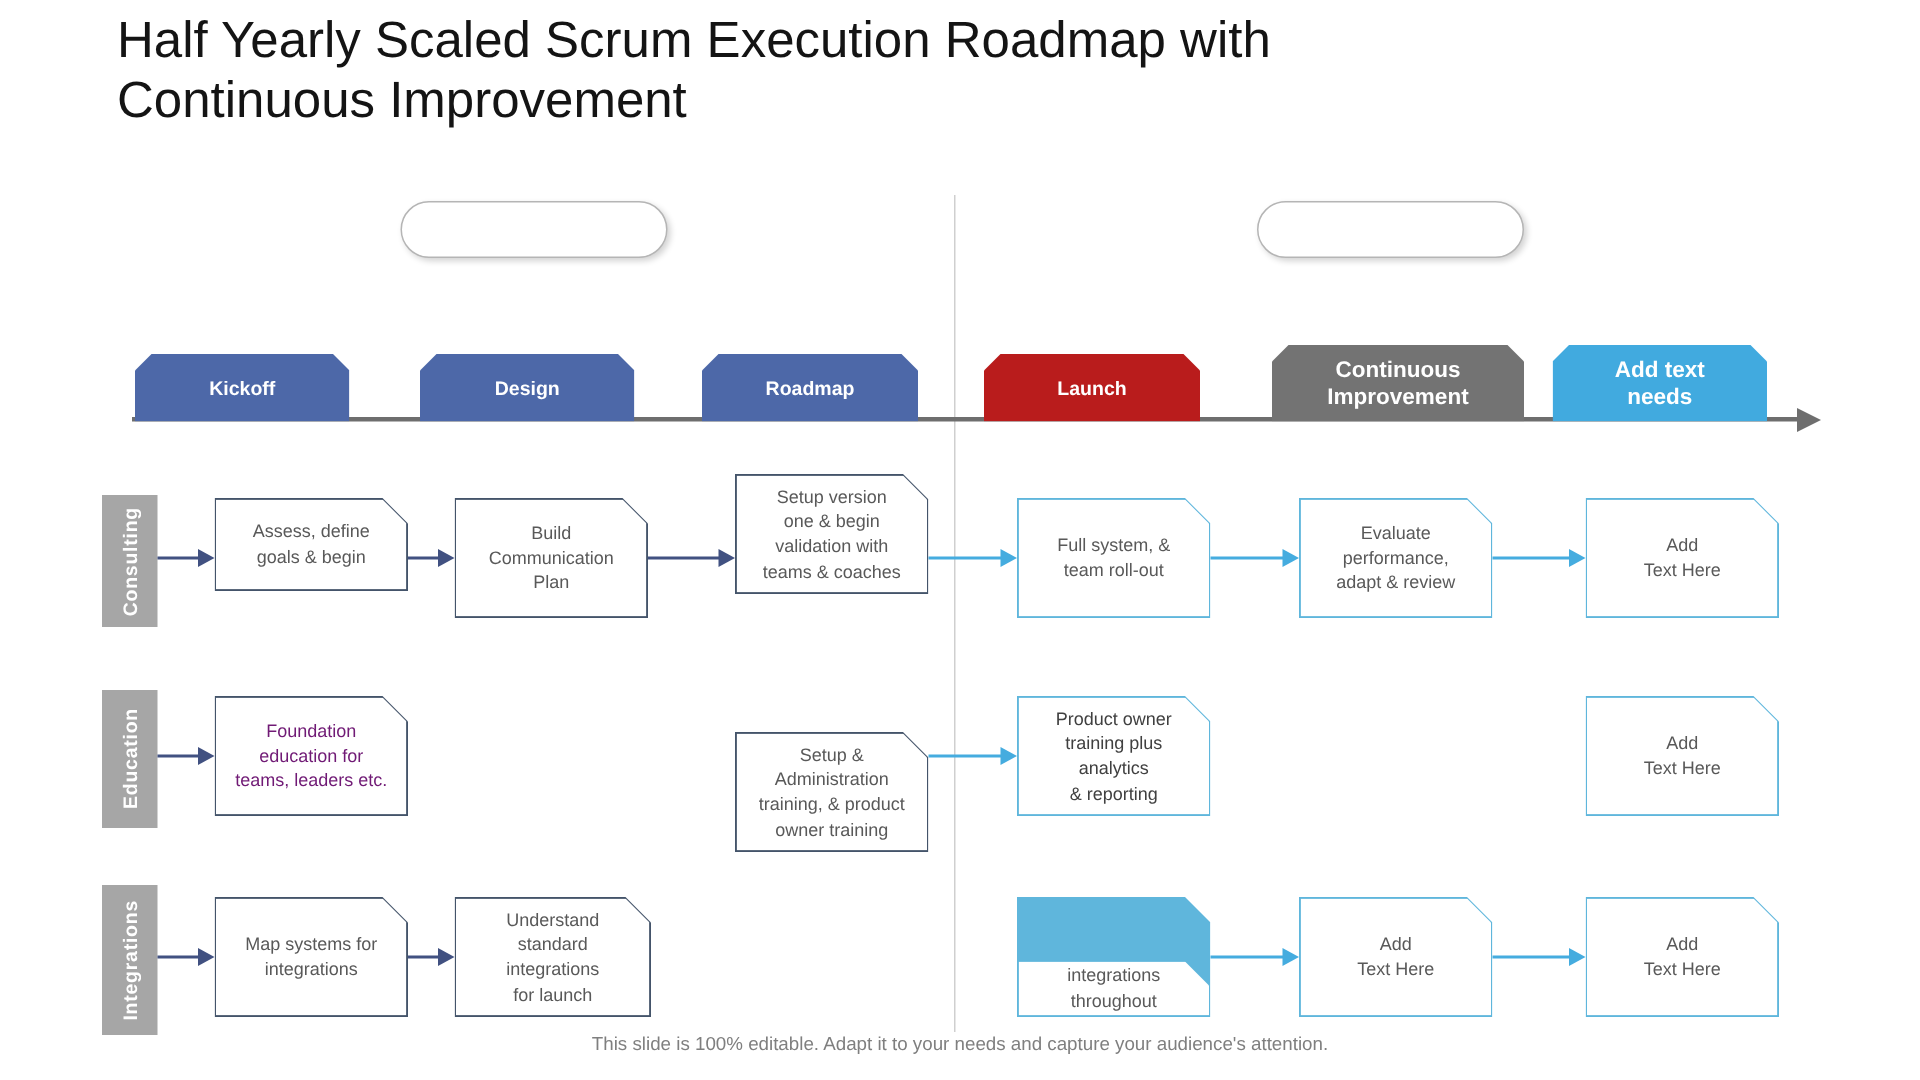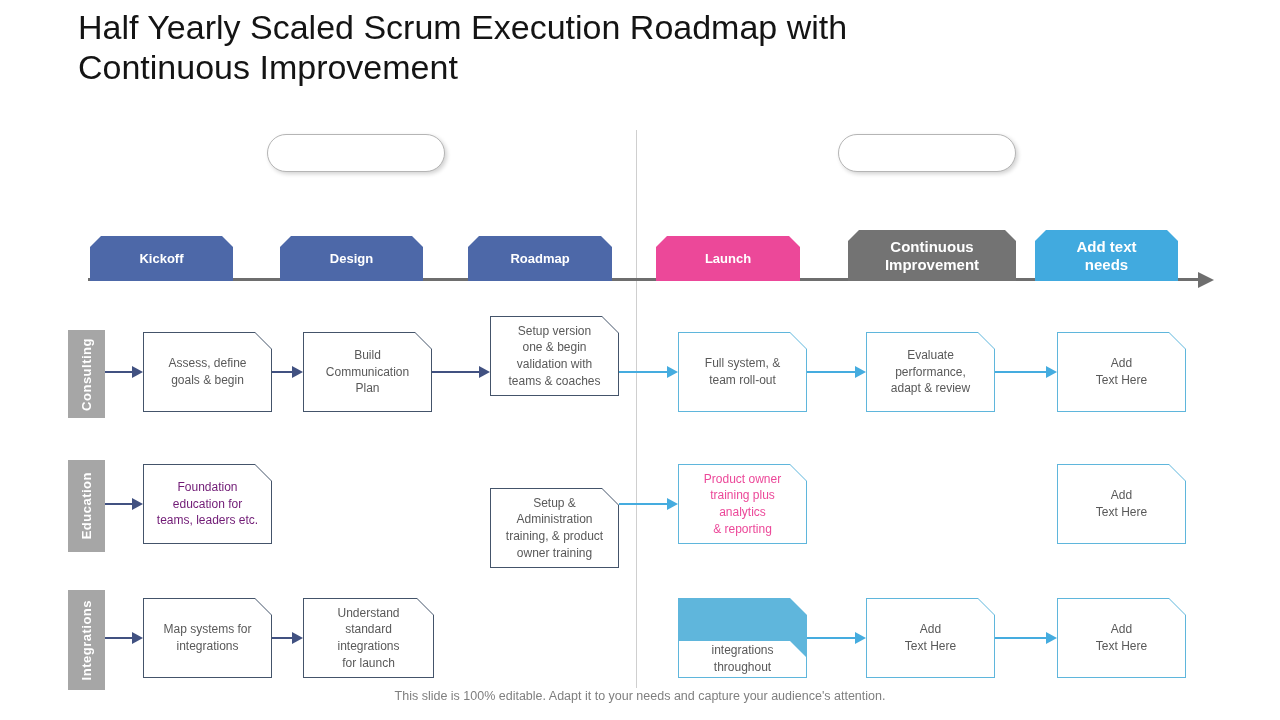--- a/index.html
+++ b/index.html
@@ -75,39 +75,39 @@
 
 <div class="divider"></div>
 
 <div class="timeline-line"></div>
 <div class="timeline-head"></div>
 
 <div id="tabs">
     <div class="tab" style="left: 90px; top: 236px; width: 143px; height: 45px; background: rgb(77, 104, 168);">Kickoff</div>
     <div class="tab" style="left: 280px; top: 236px; width: 143px; height: 45px; background: rgb(77, 104, 168);">Design</div>
     <div class="tab" style="left: 468px; top: 236px; width: 144px; height: 45px; background: rgb(77, 104, 168);">Roadmap</div>
-    <div class="tab" style="left: 656px; top: 236px; width: 144px; height: 45px; background: #ec4899;">Launch</div>
+    <div class="tab" style="left: 656px; top: 236px; width: 144px; height: 45px; background: #b91c1c;">Launch</div>
     <div class="tab two" style="left: 848px; top: 230px; width: 168px; height: 51px; background: #737373;">Continuous
 Improvement</div>
     <div class="tab two" style="left: 1035px; top: 230px; width: 143px; height: 51px; background: rgb(65, 170, 223);">Add text
 needs</div>
   </div>
 <div id="rowlabels">
     <div class="rowlabel" style="top: 330px; height: 88px; background: rgb(166, 166, 166);">
       <span>Consulting</span>
     </div>
     <div class="rowlabel" style="top: 460px; height: 92px; background: rgb(166, 166, 166);">
       <span>Education</span>
     </div>
     <div class="rowlabel" style="top: 590px; height: 100px; background: rgb(166, 166, 166);">
       <span>Integrations</span>
     </div>
   </div>
 <div id="cards">
-    <div class="card" style="left: 143px; top: 332px; width: 129px; height: 80px;">
+    <div class="card" style="left: 143px; top: 332px; width: 129px; height: 62px;">
       <div class="card-bg" style="background: rgb(68, 84, 106);"></div>
       <div class="card-inner" style="color: rgb(89, 89, 89);">Assess, define
 goals &amp; begin</div>
     </div>
     <div class="card" style="left: 303px; top: 332px; width: 129px; height: 80px;">
       <div class="card-bg" style="background: rgb(68, 84, 106);"></div>
       <div class="card-inner" style="color: rgb(89, 89, 89);">Build
 Communication
 Plan</div>
     </div>
@@ -142,21 +142,21 @@
     </div>
     <div class="card" style="left: 490px; top: 488px; width: 129px; height: 80px;">
       <div class="card-bg" style="background: rgb(68, 84, 106);"></div>
       <div class="card-inner" style="color: rgb(89, 89, 89);">Setup &amp;
 Administration
 training, &amp; product
 owner training</div>
     </div>
     <div class="card" style="left: 678px; top: 464px; width: 129px; height: 80px;">
       <div class="card-bg" style="background: rgb(95, 182, 220);"></div>
-      <div class="card-inner" style="color: #ec4899;">Product owner
+      <div class="card-inner" style="color: #404040;">Product owner
 training plus
 analytics
 &amp; reporting</div>
     </div>
     <div class="card" style="left: 1057px; top: 464px; width: 129px; height: 80px;">
       <div class="card-bg" style="background: rgb(95, 182, 220);"></div>
       <div class="card-inner" style="color: rgb(89, 89, 89);">Add
 Text Here</div>
     </div>
     <div class="card" style="left: 143px; top: 598px; width: 129px; height: 80px;">

